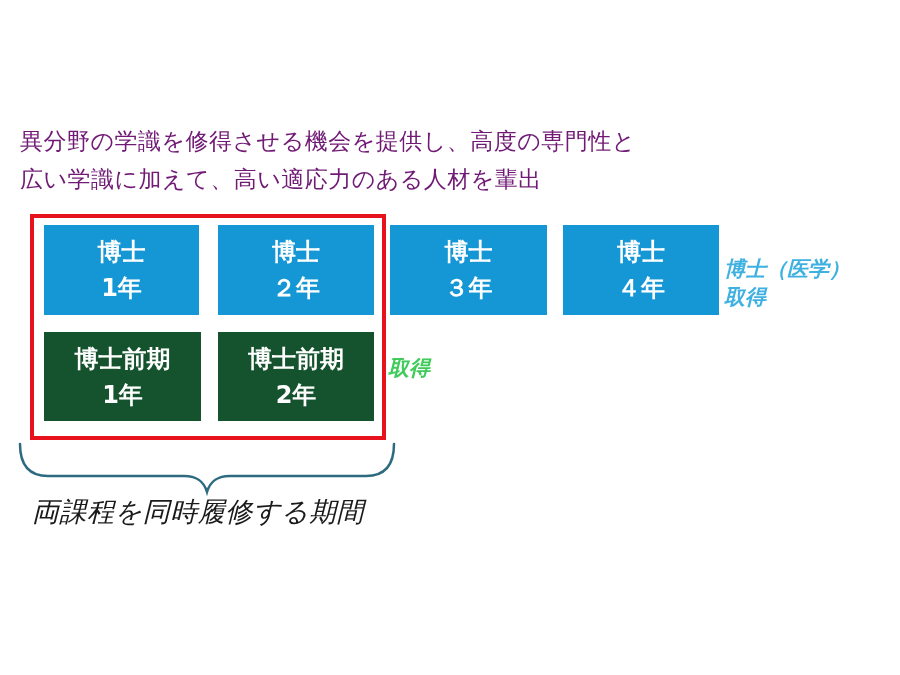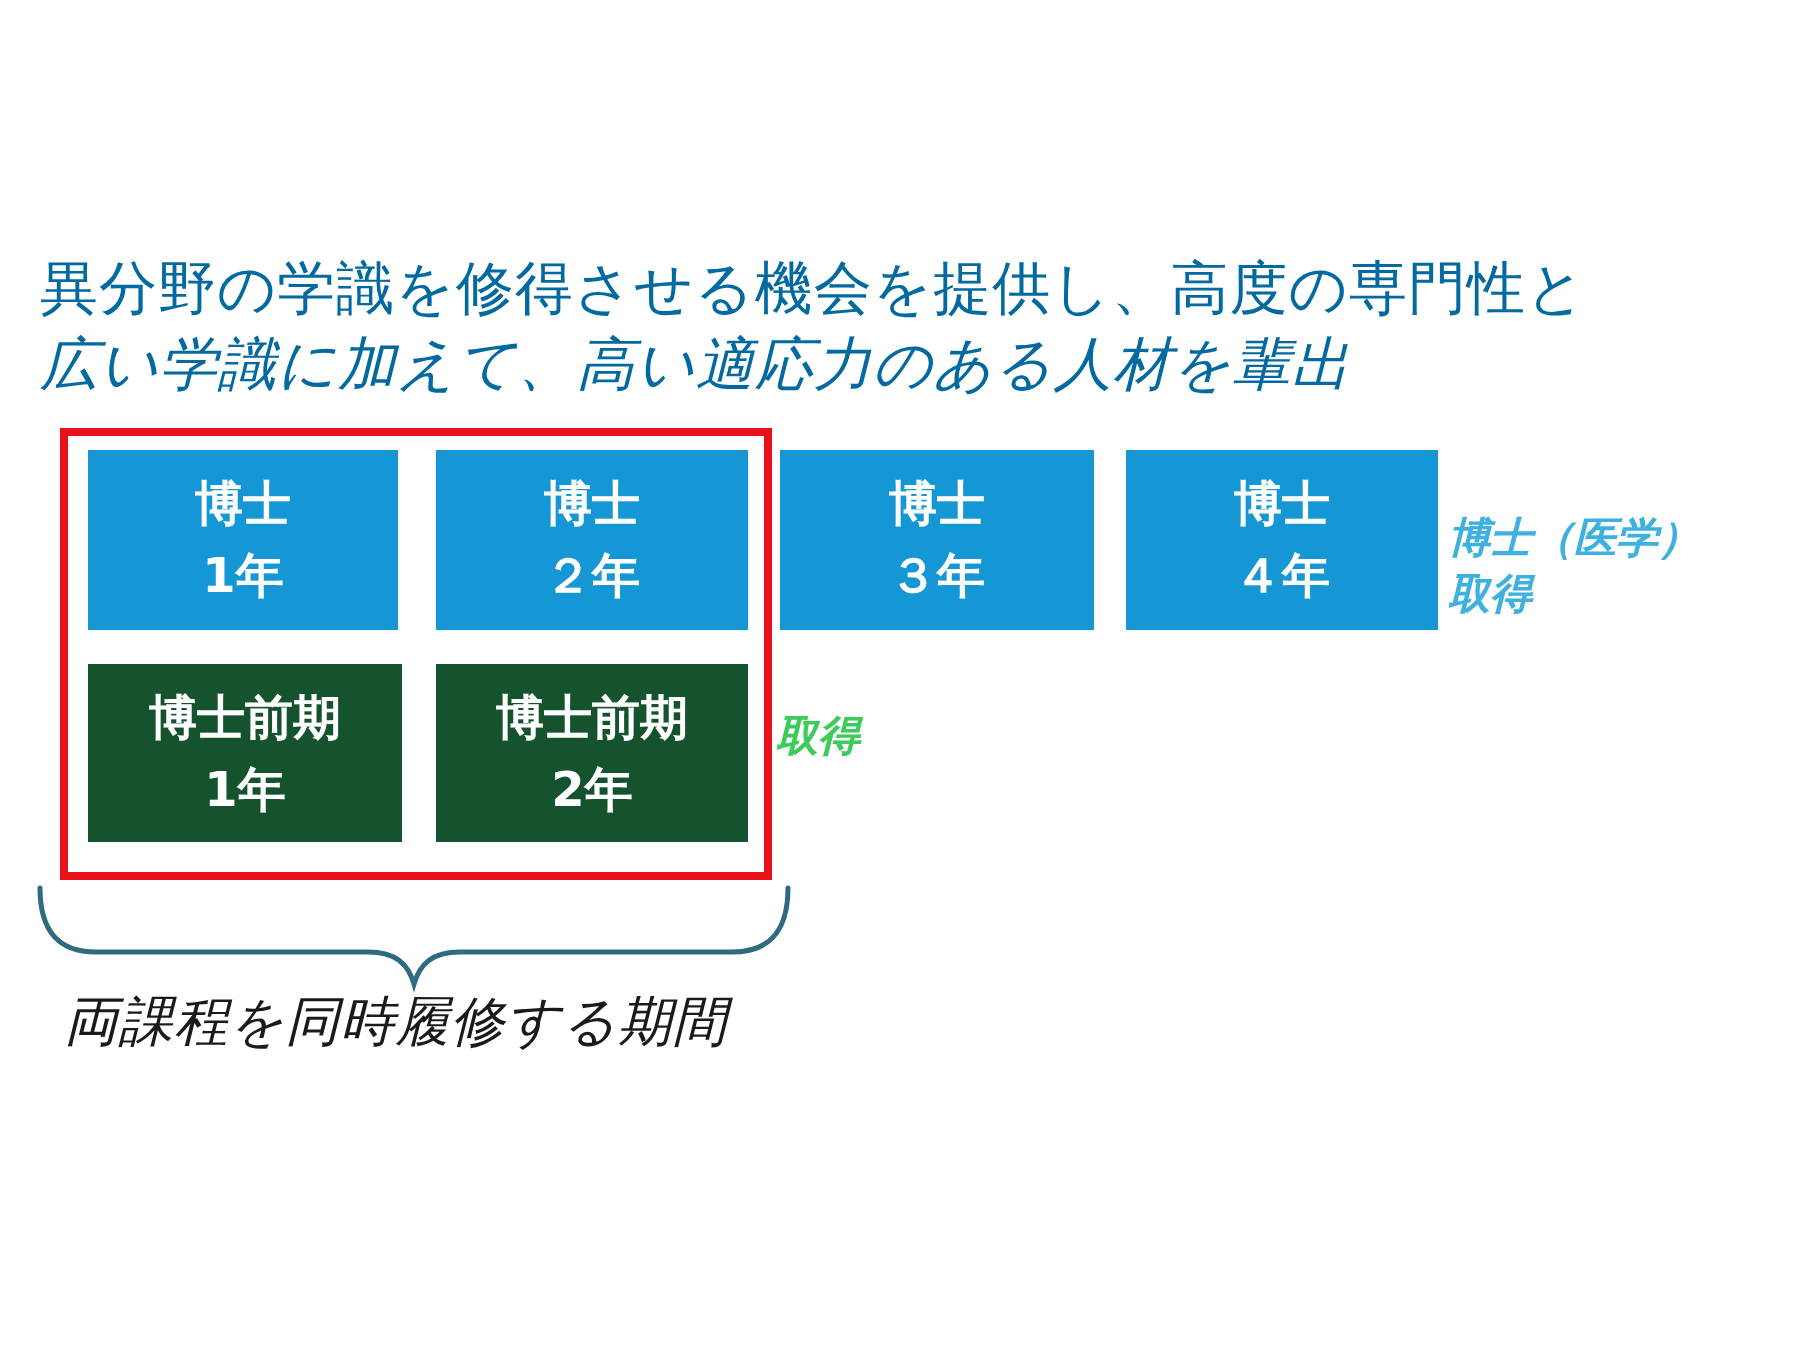--- a/index.html
+++ b/index.html
@@ -10,28 +10,28 @@
     body {
       width: 900px;
       height: 675px;
       position: relative;
       overflow: hidden;
       font-family: "DejaVu Sans", "Liberation Sans", sans-serif;
     }
     .headline {
       position: absolute;
       left: 20px;
-      font-size: 29px;
+      font-size: 23px;
       line-height: 1;
-      color: #0369a1;
+      color: #701a75;
       white-space: nowrap;
       letter-spacing: 0.5px;
     }
     .headline.l1 { top: 130px; }
-    .headline.l2 { top: 168px; font-style: italic; }
+    .headline.l2 { top: 168px; }
 
     .frame {
       position: absolute;
       left: 30px;
       top: 214px;
       width: 348px;
       height: 218px;
       border: 4px solid #e8121c;
       box-sizing: content-box;
     }

